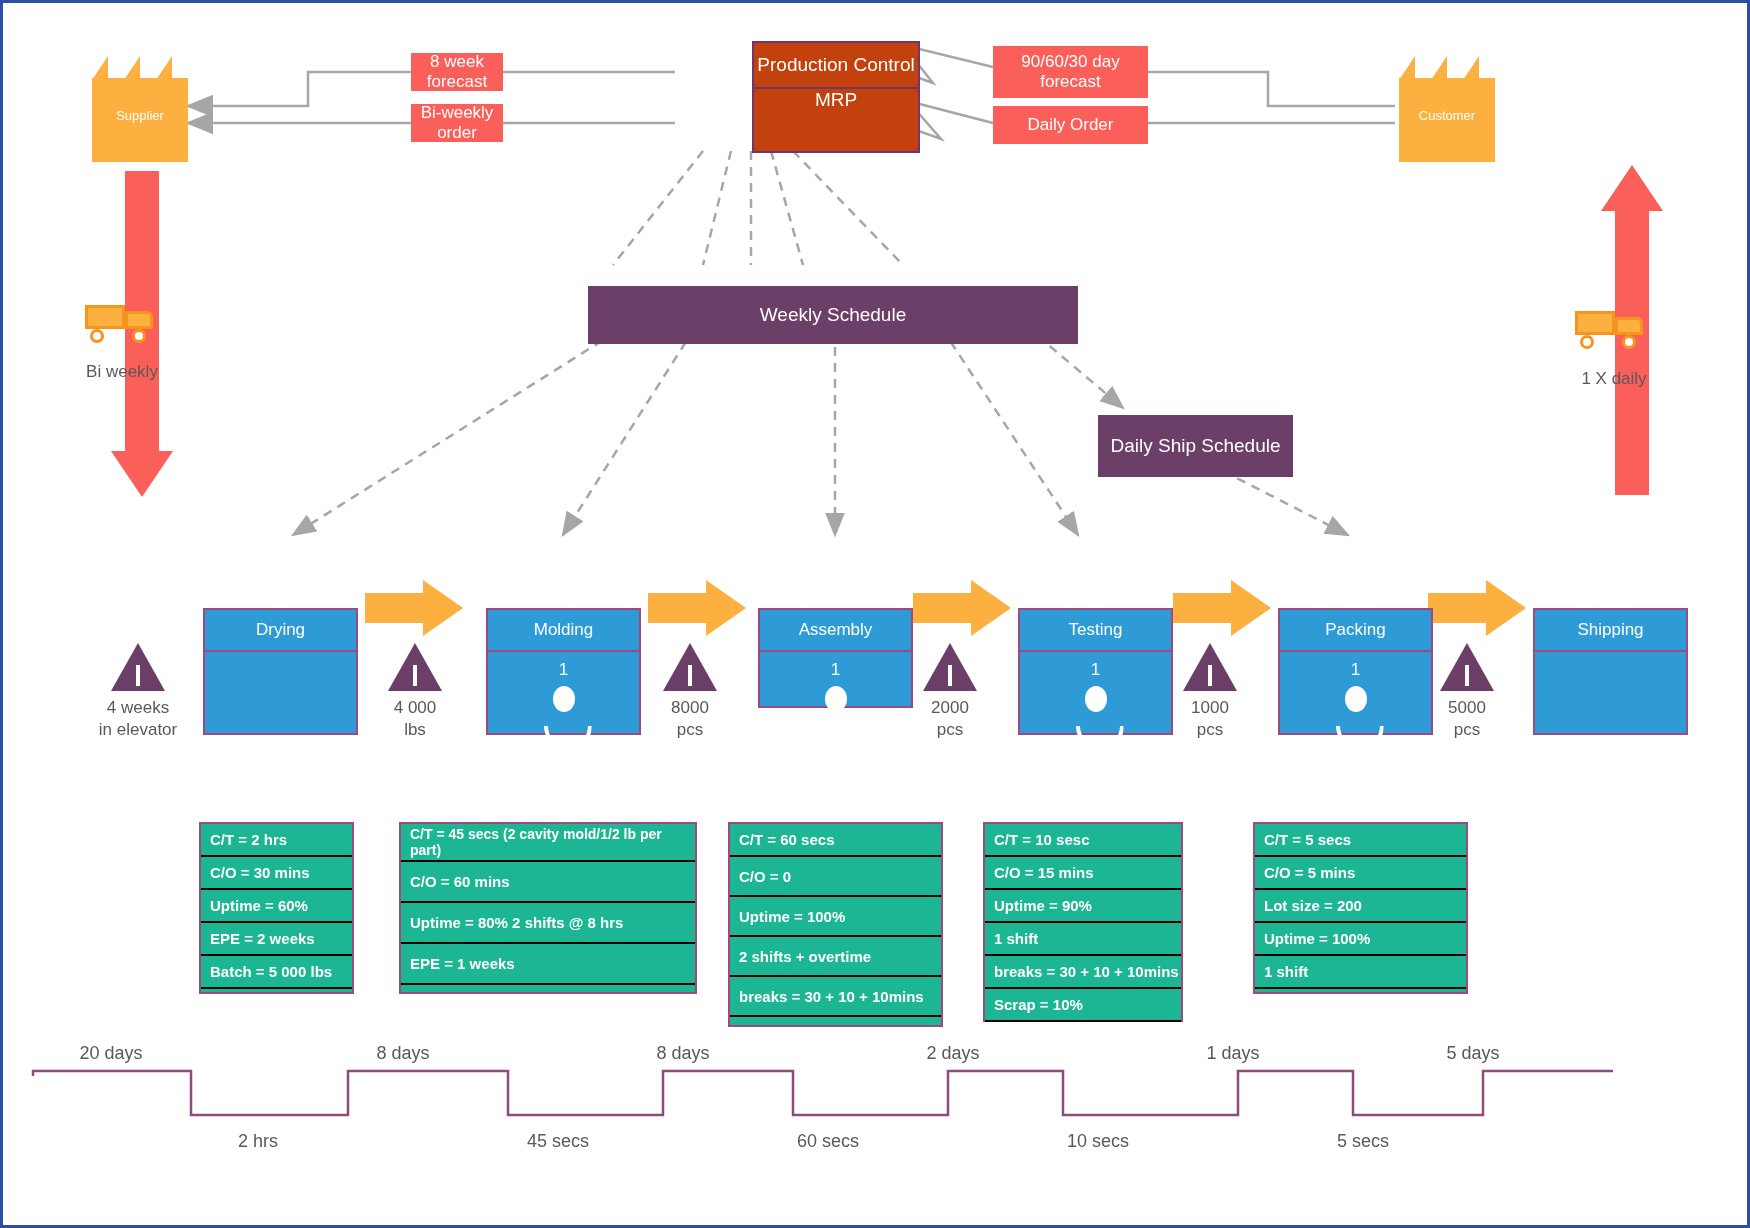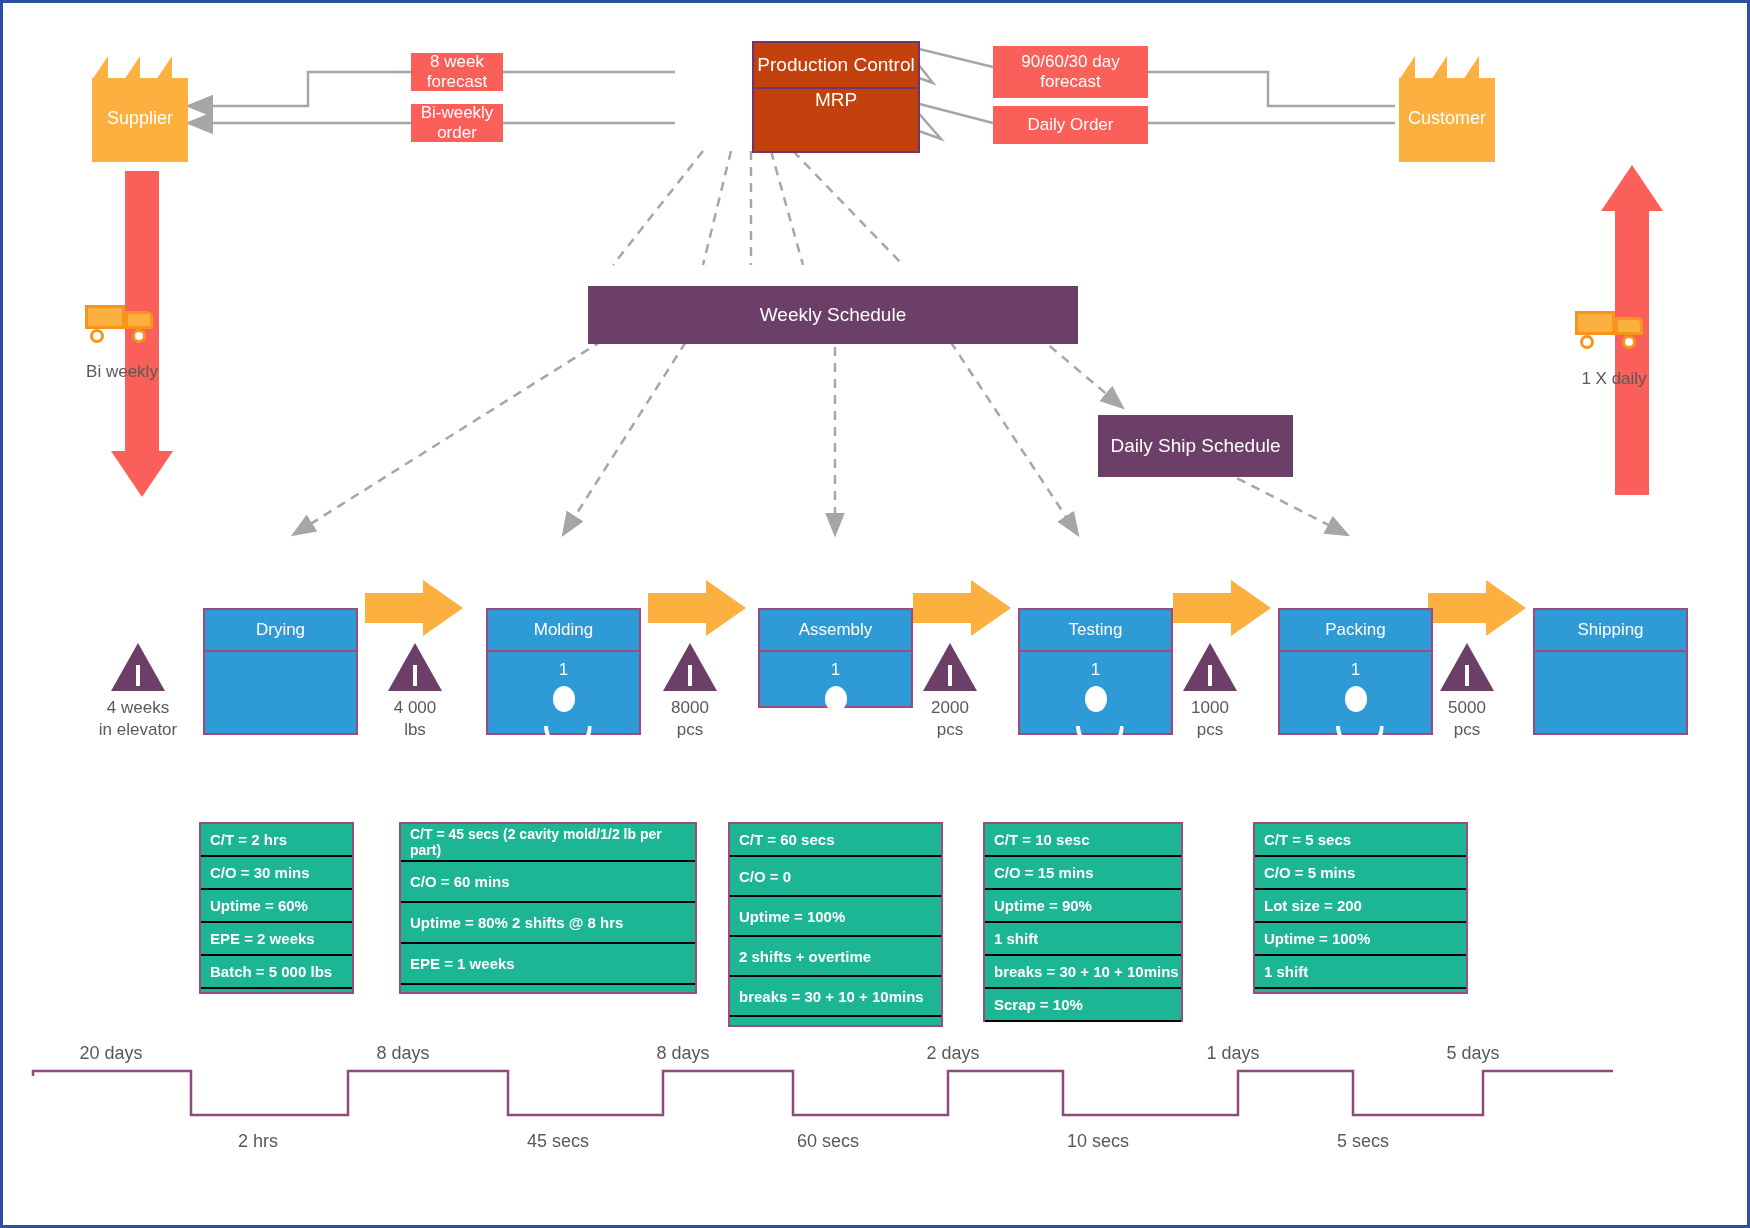--- a/index.html
+++ b/index.html
@@ -10,21 +10,21 @@
 
   
   .lbl{color:#59595b;font-size:17px;text-align:center;line-height:1.25;}
 
   
   .factory{width:96px;height:84px;background:#fbb040;}
   .factory .roof{position:absolute;top:-22px;left:0;width:96px;height:24px;}
   .factory .roof span{position:absolute;top:0;width:0;height:0;
         border-left:16px solid transparent;border-bottom:24px solid #fbb040;}
   .ent-name{position:absolute;left:0;width:96px;top:30px;text-align:center;
-        color:#fff;font-size:18px;}
+        color:#fff;font-size:13px;}
 
   
   .redbox{background:#fb5f5a;color:#fff;font-size:17px;display:flex;
         align-items:center;justify-content:center;text-align:center;line-height:1.2;}
   .ctrlbox{border:2px solid #70366a;background:#c2410c;}
   .ctrlbox .hdr{height:44px;border-bottom:2px solid #70366a;color:#fff;font-size:19px;
         display:flex;align-items:center;justify-content:center;}
   .ctrlbox .bdy{color:#fff;font-size:19px;display:flex;align-items:flex-start;
         justify-content:center;}
   .schedbox{background:#6b3f67;color:#fff;font-size:19px;display:flex;

